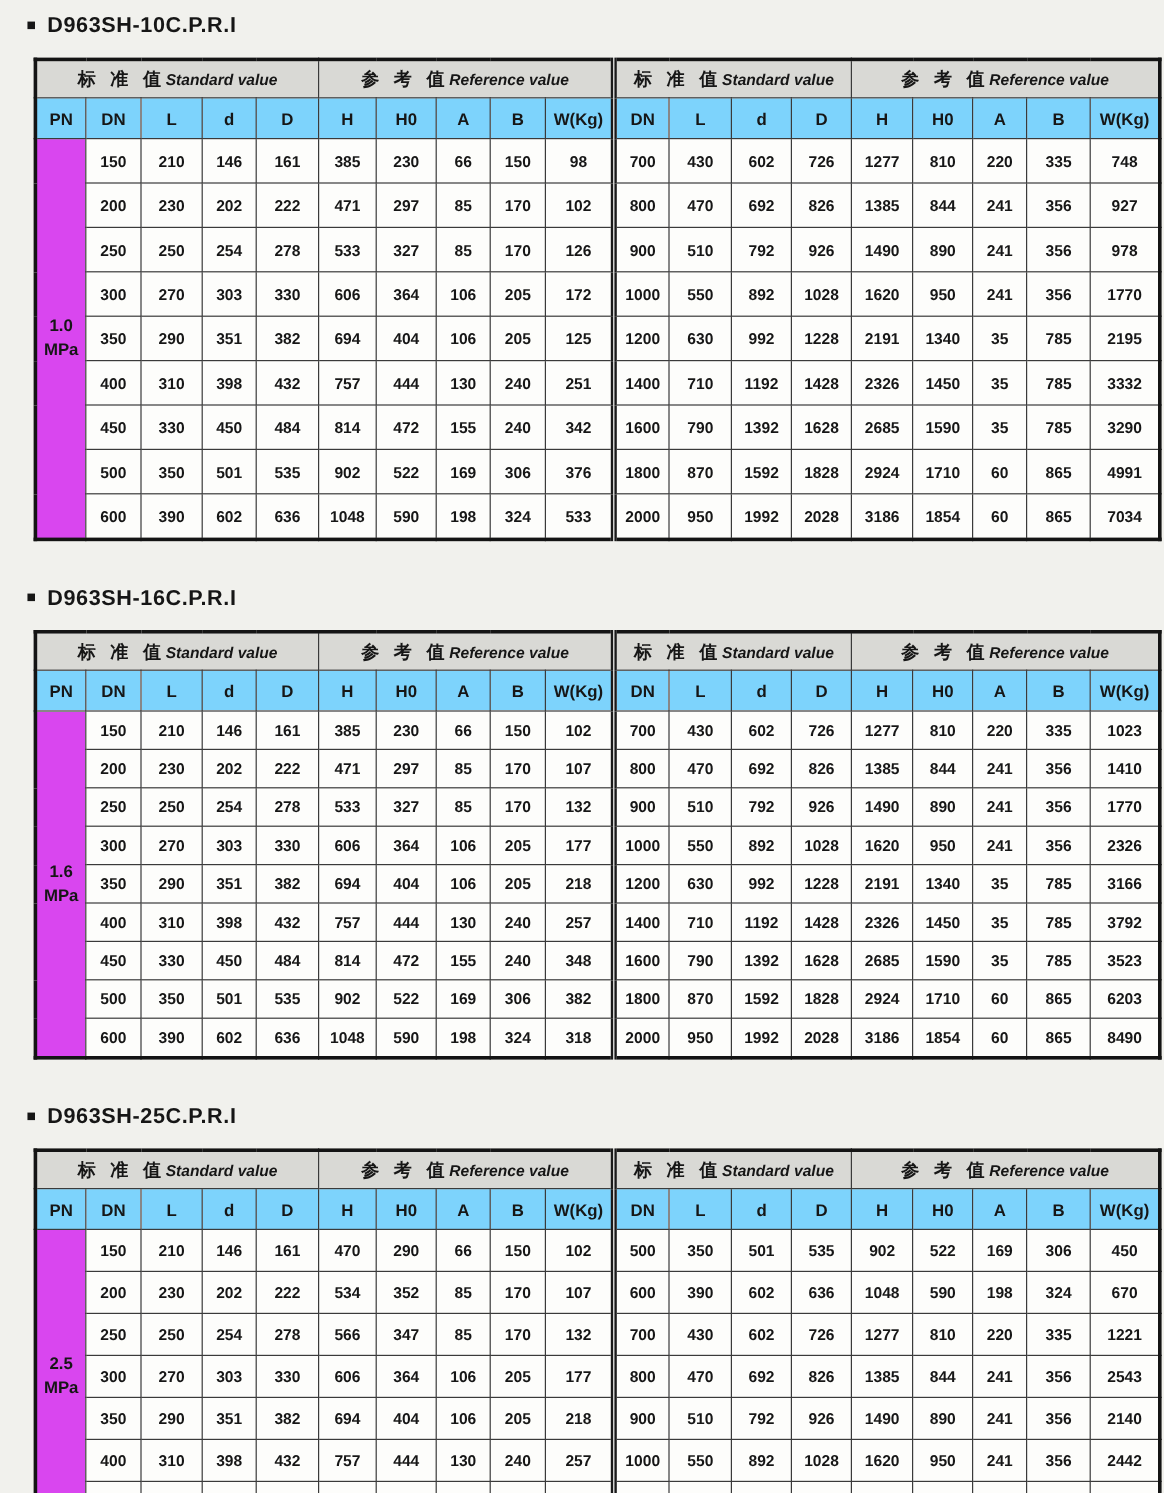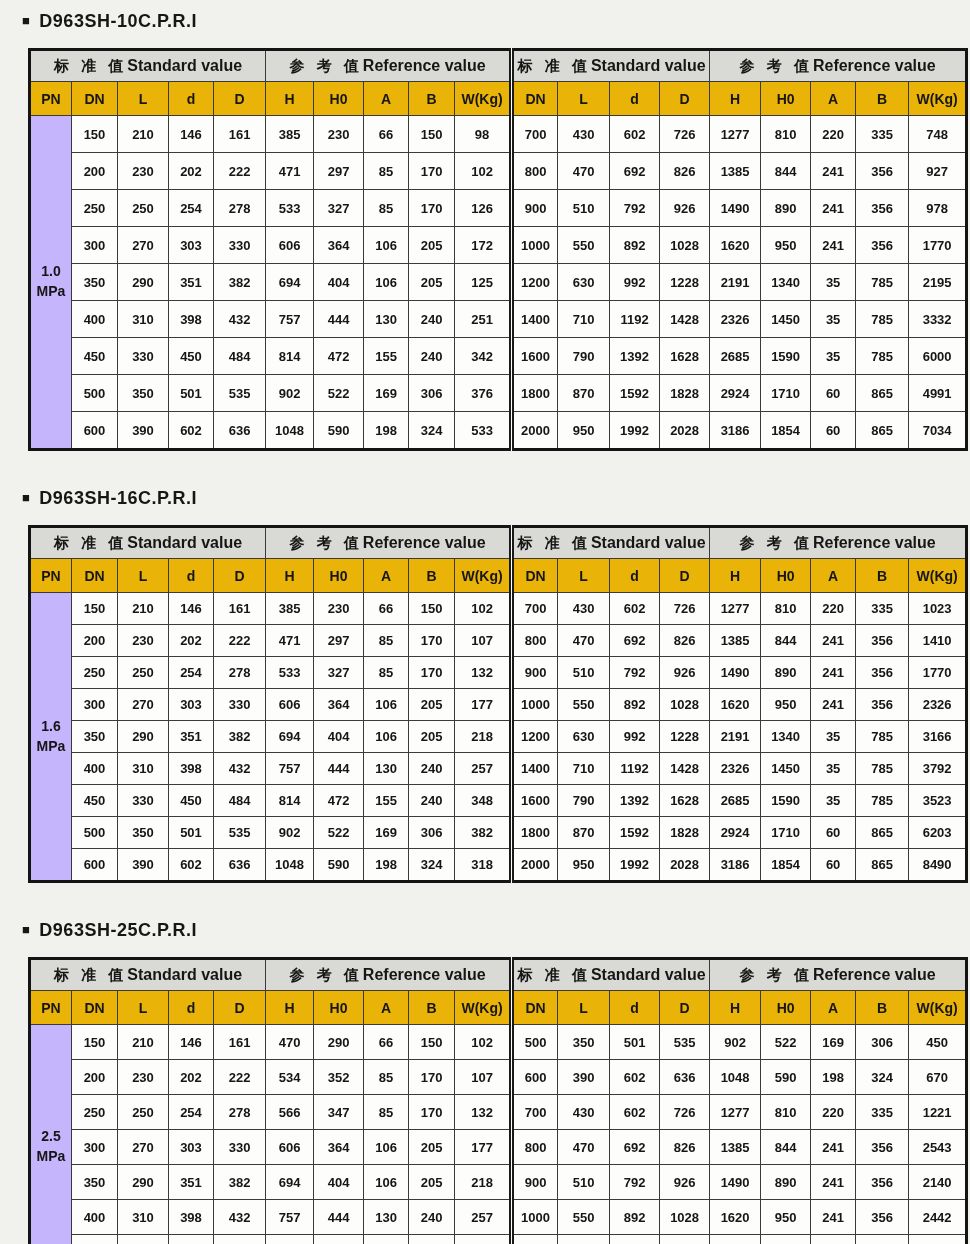--- a/index.html
+++ b/index.html
@@ -31,25 +31,25 @@
     border: 1px solid #3a3a3a;
     text-align: center;
     vertical-align: middle;
     padding: 0;
     font-weight: bold;
     overflow: hidden;
     white-space: nowrap;
   }
   tr.grow th { height: 30px; background: #d9d9d5; }
   .cn { font-size: 15px; letter-spacing: 4px; }
-  .en { font-size: 16px; margin-left: 0; letter-spacing: 0; }
-  tr.crow th { height: 33px; background: #eab308; font-size: 14px; }
+  .en { font-size: 13px; margin-left: 0; letter-spacing: 0; font-style: italic; }
+  tr.crow th { height: 33px; background: #7dd3fc; font-size: 14px; }
   td.data { background: #fdfdfb; font-size: 13px; }
   td.pn {
-    background: #c4b5fd;
+    background: #d946ef;
     font-size: 14px;
     line-height: 1.4;
   }
   .t0 td.data { height: 36px; }
   .t1 td.data { height: 31px; }
   .t2 td.data { height: 34px; }
   .block-divider { border-left: 5px double #1a1a1a; }
 </style>
 </head>
 <body>
@@ -248,21 +248,21 @@
             <td class="data">240</td>
             <td class="data">342</td>
             <td class="data block-divider">1600</td>
             <td class="data">790</td>
             <td class="data">1392</td>
             <td class="data">1628</td>
             <td class="data">2685</td>
             <td class="data">1590</td>
             <td class="data">35</td>
             <td class="data">785</td>
-            <td class="data">6000</td>
+            <td class="data">3290</td>
           </tr>
           <tr>
             <td class="data">500</td>
             <td class="data">350</td>
             <td class="data">501</td>
             <td class="data">535</td>
             <td class="data">902</td>
             <td class="data">522</td>
             <td class="data">169</td>
             <td class="data">306</td>

